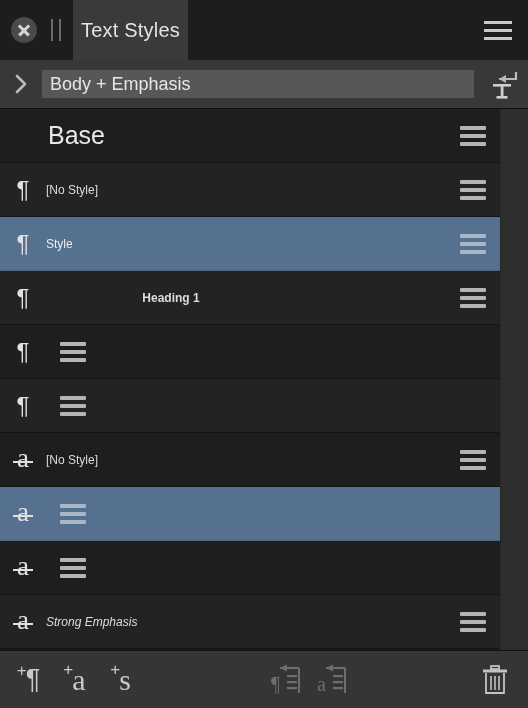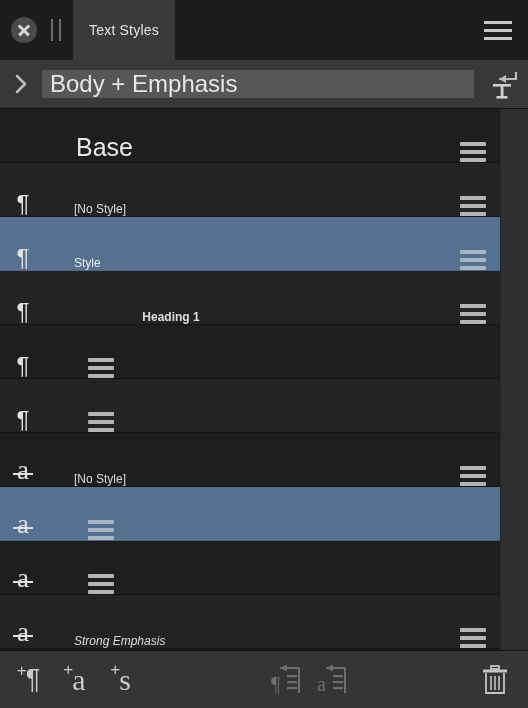--- a/index.html
+++ b/index.html
@@ -60,24 +60,24 @@
   }
   .grip i {
     display: block;
     width: 2px; height: 22px;
     background: #6b6b6b;
   }
 
   .tab {
     background: #3a3a3a;
     color: #e3e3e3;
-    font-size: 14px;
-    display: flex;
-    align-items: center;
-    padding: 0 16px;
+    font-size: 20px;
+    display: flex;
+    align-items: center;
+    padding: 0 8px;
     margin-left: 12px;
     letter-spacing: .2px;
   }
   .tabbar-spacer { flex: 1 1 auto; }
 
   .hamburger-menu {
     display: flex;
     flex-direction: column;
     justify-content: center;
     gap: 5px;
@@ -109,21 +109,21 @@
     justify-content: center;
     flex: 0 0 auto;
   }
   .disclosure svg { display: block; }
 
   .style-field {
     flex: 1 1 auto;
     height: 28px;
     background: #575757;
     color: #e6e6e6;
-    font-size: 24px;
+    font-size: 18px;
     display: flex;
     align-items: center;
     padding: 0 8px;
     box-sizing: border-box;
     margin-right: 6px;
     overflow: hidden;
     white-space: nowrap;
   }
   .reset-btn {
     width: 48px;
@@ -152,27 +152,26 @@
   .scrollgutter {
     flex: 1 1 auto;
     background: #2e2e2e;
     border-left: 1px solid #272727;
   }
 
   .row {
     height: 54px;
     flex: 0 0 54px;
     display: flex;
-    align-items: flex-end;
+    align-items: center;
     box-sizing: border-box;
     border-bottom: 1px solid #141414;
     background: #1e1e1e;
     color: #dcdcdc;
     position: relative;
-    gap: 28px;
   }
   .row.alt { background: #232323; }
   .row.selected { background: #56708f; color: #e8edf3; border-bottom-color: #44597280; }
 
   .row-icon {
     width: 46px;
     flex: 0 0 46px;
     display: flex;
     align-items: center;
     justify-content: center;

